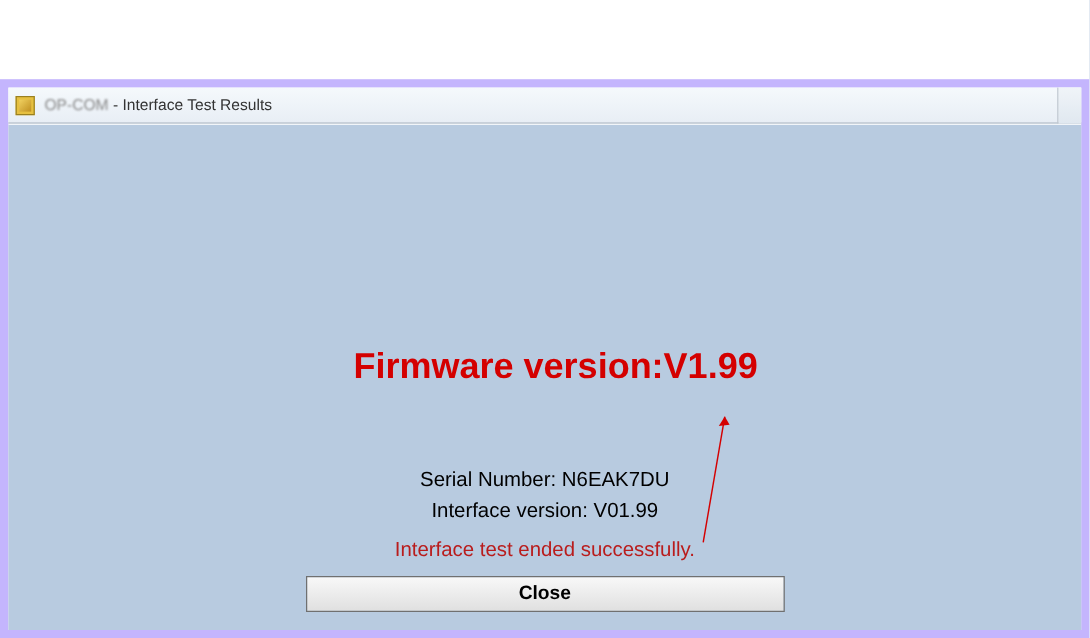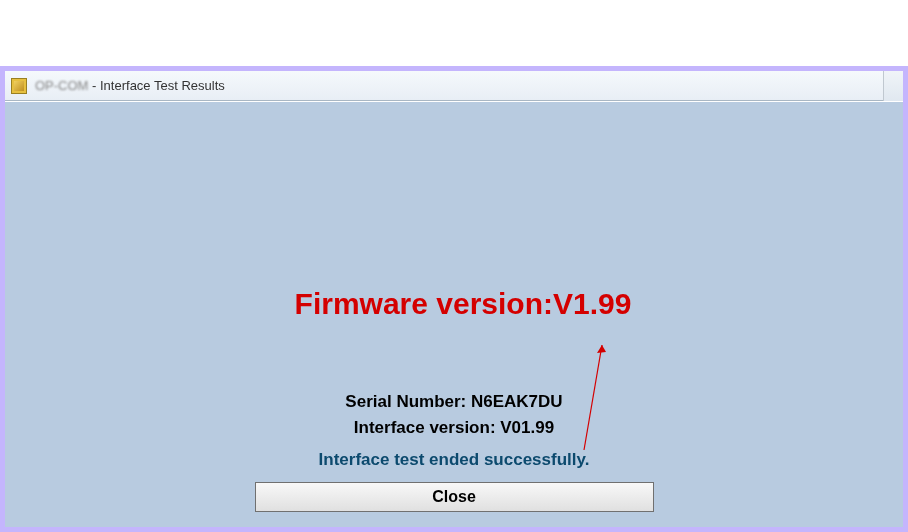--- a/index.html
+++ b/index.html
@@ -14,21 +14,21 @@
       height: 532px;
       position: relative;
       overflow: hidden;
     }
     .window {
       position: absolute;
       top: 66px;
       left: 0;
       width: 908px;
       height: 466px;
-      border: 5px solid #c4b5fd;
+      border: 7px solid #c4b5fd;
       background: #ffffff;
     }
     .titlebar {
       height: 30px;
       background: linear-gradient(to bottom, #f5f9fc, #e8eef5);
       border-bottom: 1px solid #a9b7c4;
       display: flex;
       align-items: center;
       padding-left: 6px;
       position: relative;
@@ -98,28 +98,28 @@
     }
     .info-block {
       position: absolute;
       bottom: 15px;
       left: 0;
       width: 100%;
       text-align: center;
     }
     .info-line {
       font-size: 17px;
-      font-weight: bold;
+      font-weight: normal;
       color: #000;
       margin-bottom: 6px;
     }
     .status-line {
       font-size: 17px;
-      font-weight: bold;
-      color: #0c4a6e;
+      font-weight: normal;
+      color: #b91c1c;
       margin-top: 12px;
       margin-bottom: 12px;
     }
     .close-button {
       display: block;
       margin: 0 auto;
       width: 399px;
       height: 30px;
       background: linear-gradient(to bottom, #f8f8f8, #e0e0e0);
       border: 1px solid #707070;

